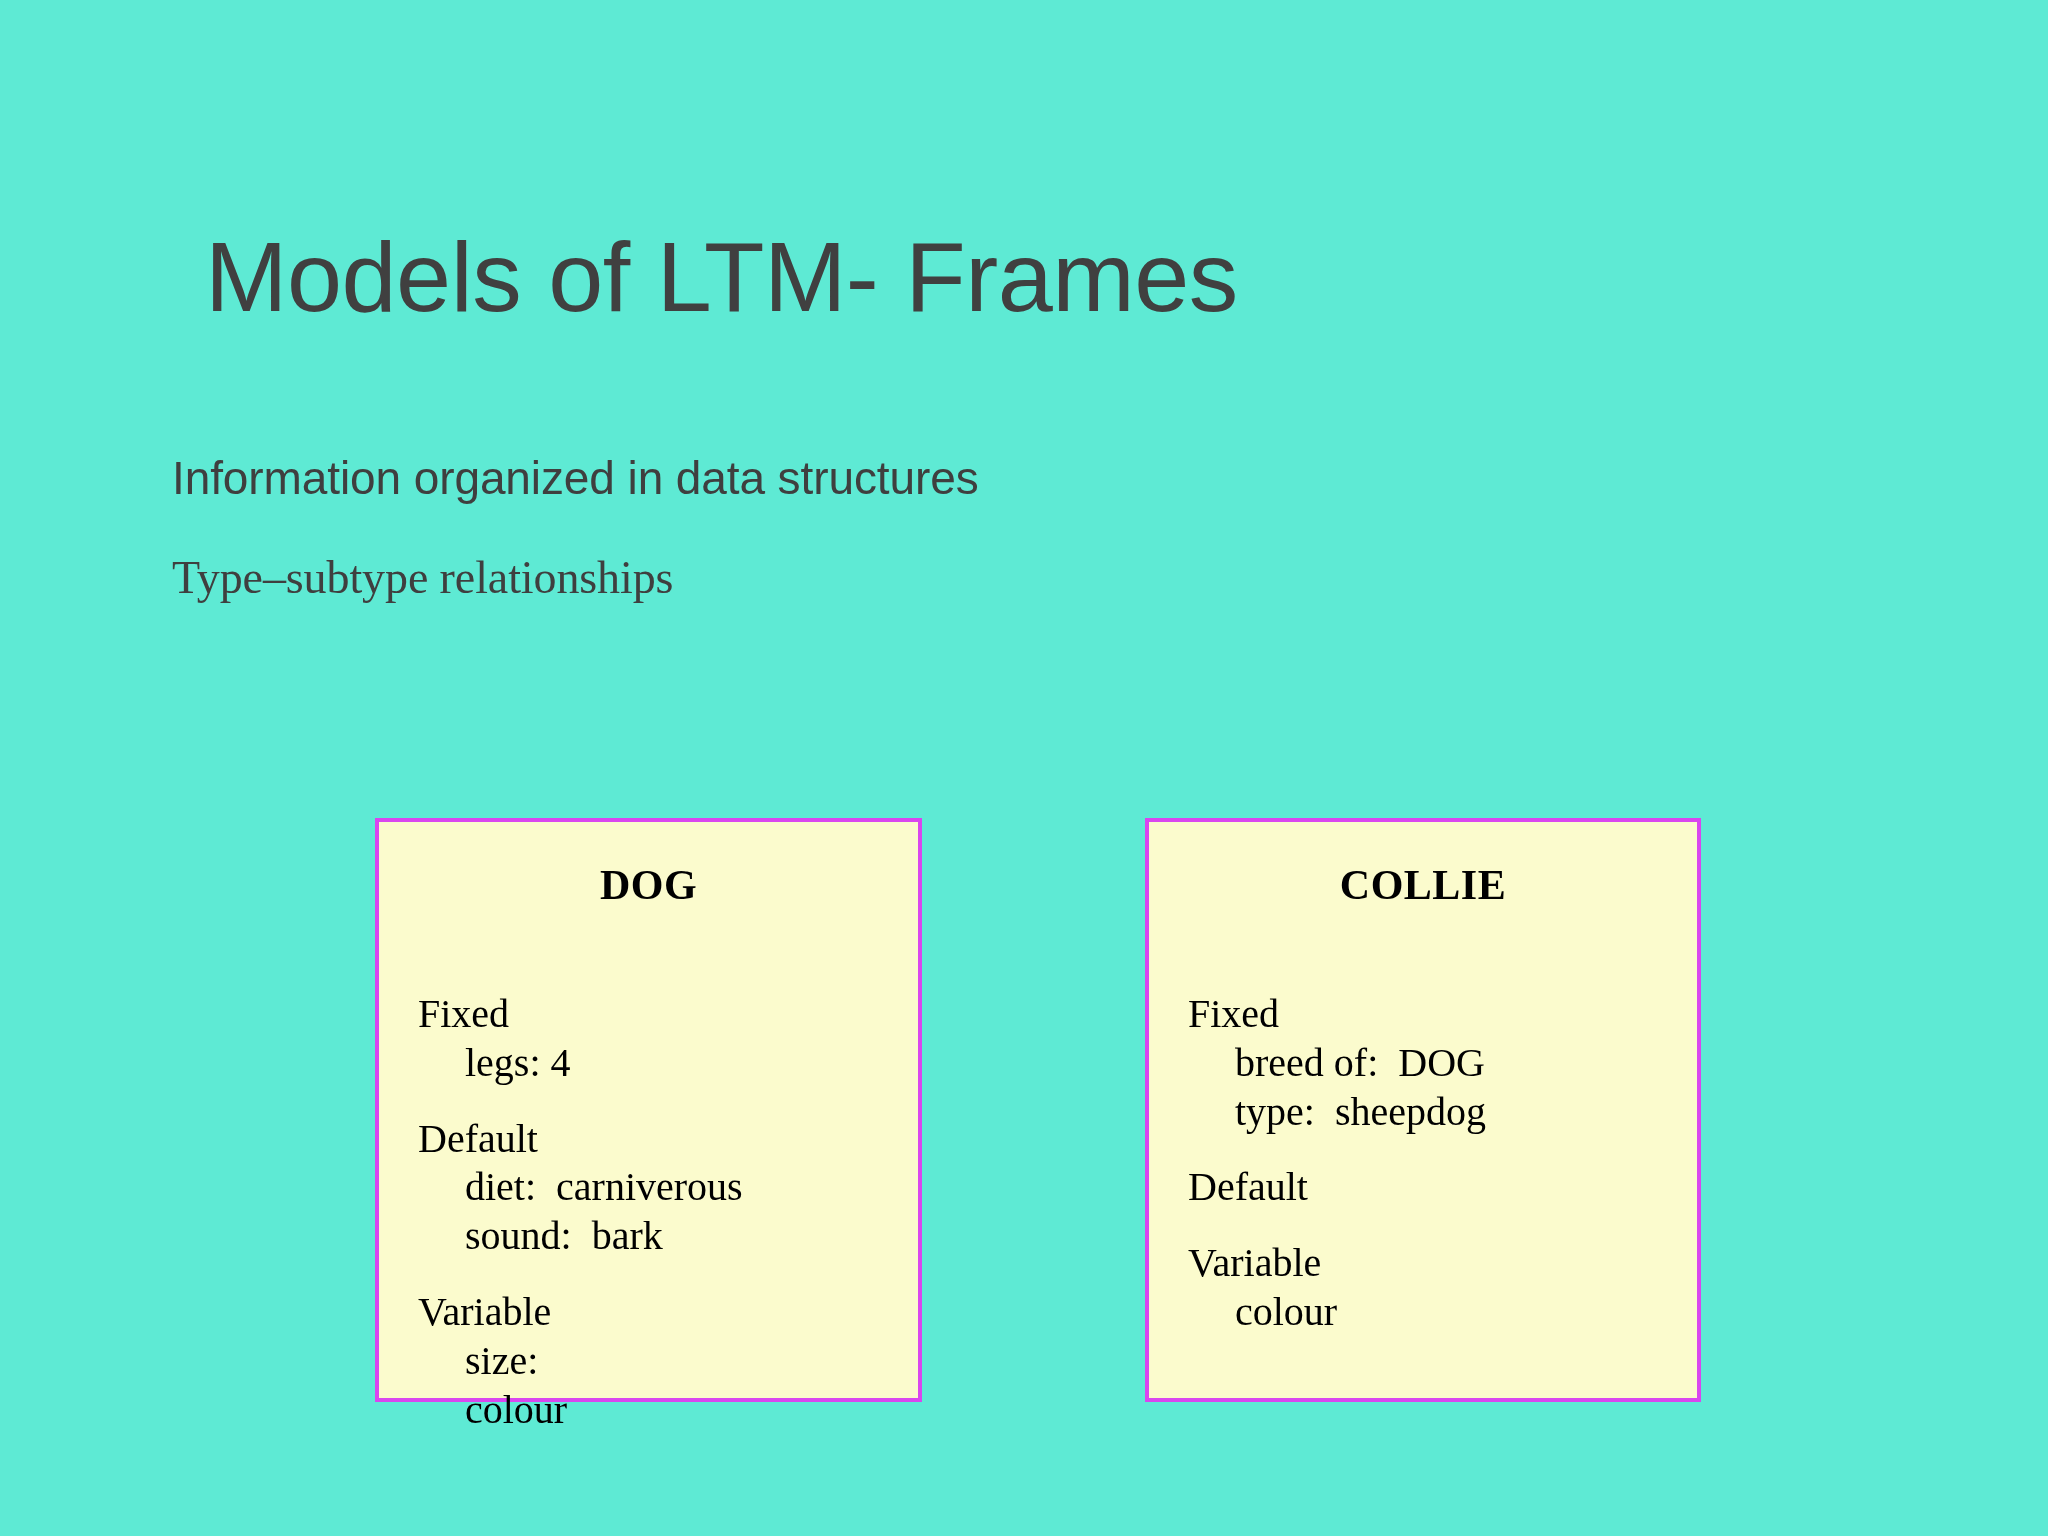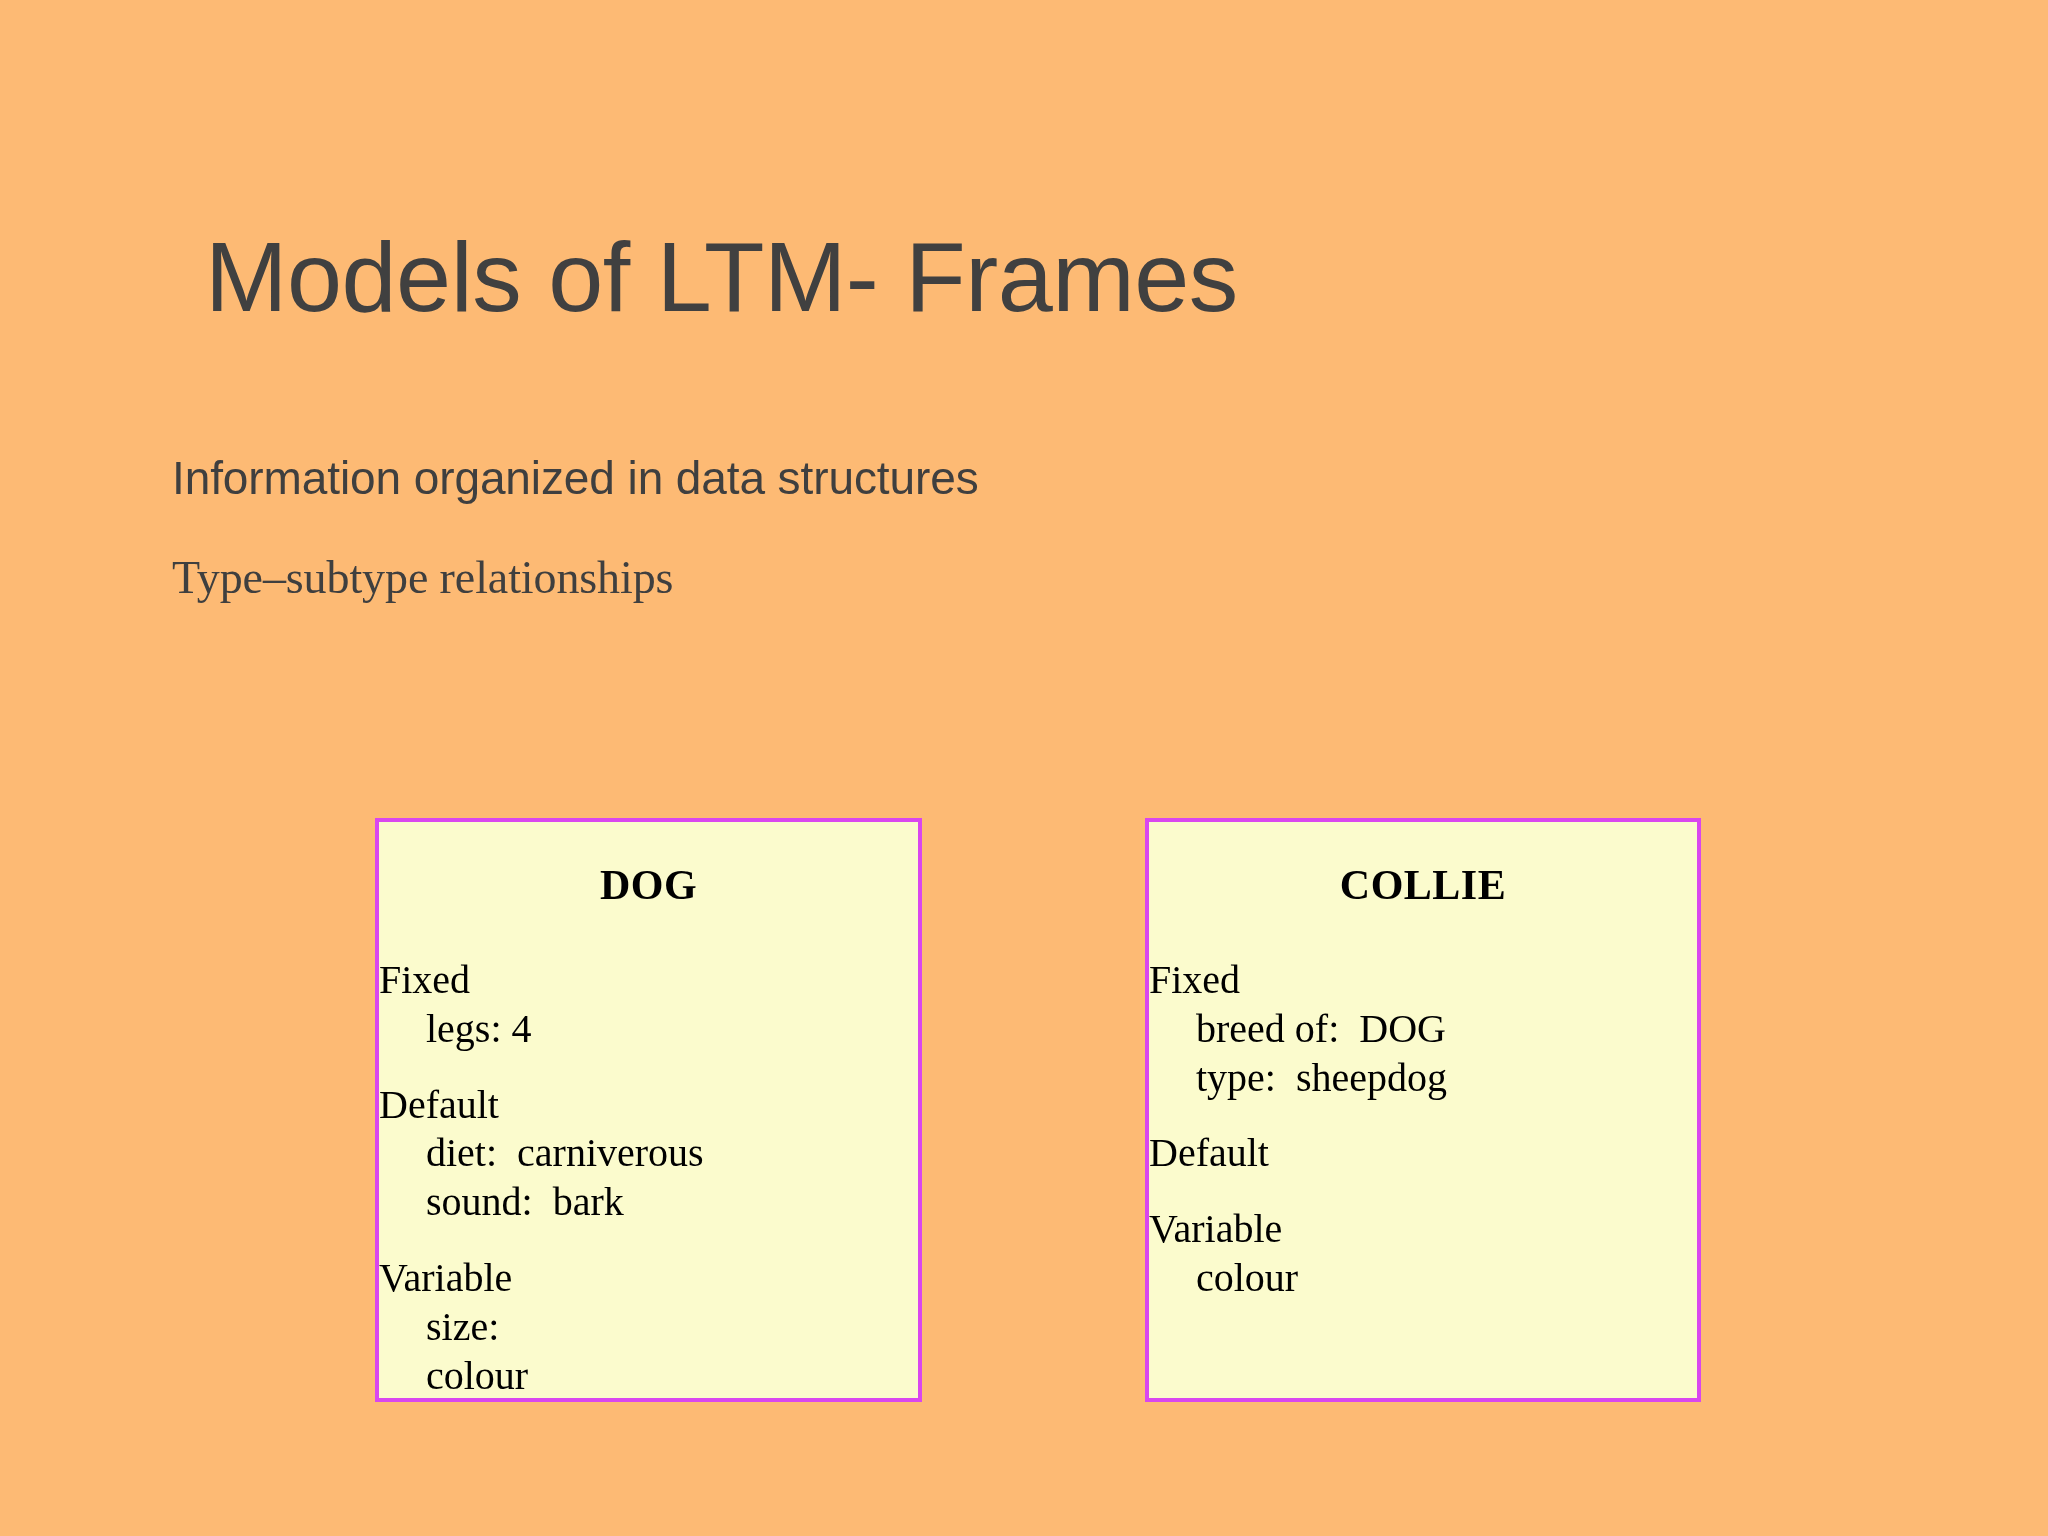--- a/index.html
+++ b/index.html
@@ -14,21 +14,21 @@
     overflow: hidden;
     font-family: "Liberation Sans", sans-serif;
     -webkit-font-smoothing: antialiased;
   }
 
   #slide {
     position: absolute;
     left: 0; top: 0;
     width: 2048px;
     height: 1536px;
-    background: #fdba74;
+    background: #5eead4;
   }
 
   
   .slide-title {
     position: absolute;
     left: 205px;
     top: 222px;
     width: 1700px;
     font-family: "Liberation Sans", sans-serif;
     font-size: 99px;
@@ -84,21 +84,22 @@
     text-align: center;
     font-weight: bold;
     font-size: 42px;
     line-height: 1;
     margin-top: 42px;
     font-family: "Liberation Serif", serif;
     letter-spacing: 0.5px;
   }
 
   .frame-body {
-    margin-top: 50px;
+    margin-top: 84px;
+    padding-left: 39px;
     font-size: 40px;
     font-family: "Liberation Serif", serif;
   }
 
   .frame-group {
     margin-bottom: 27px;
   }
   .frame-group:last-child { margin-bottom: 0; }
 
   .group-label {

